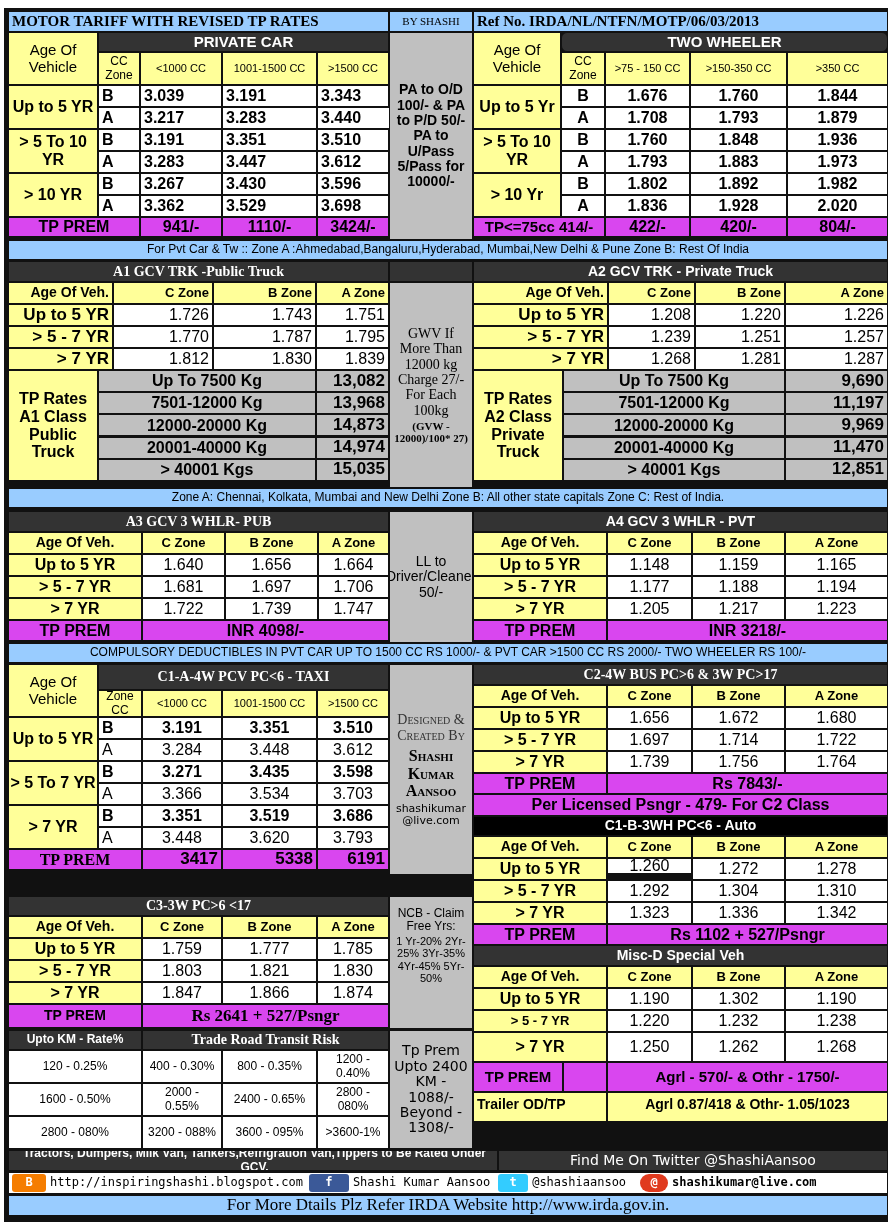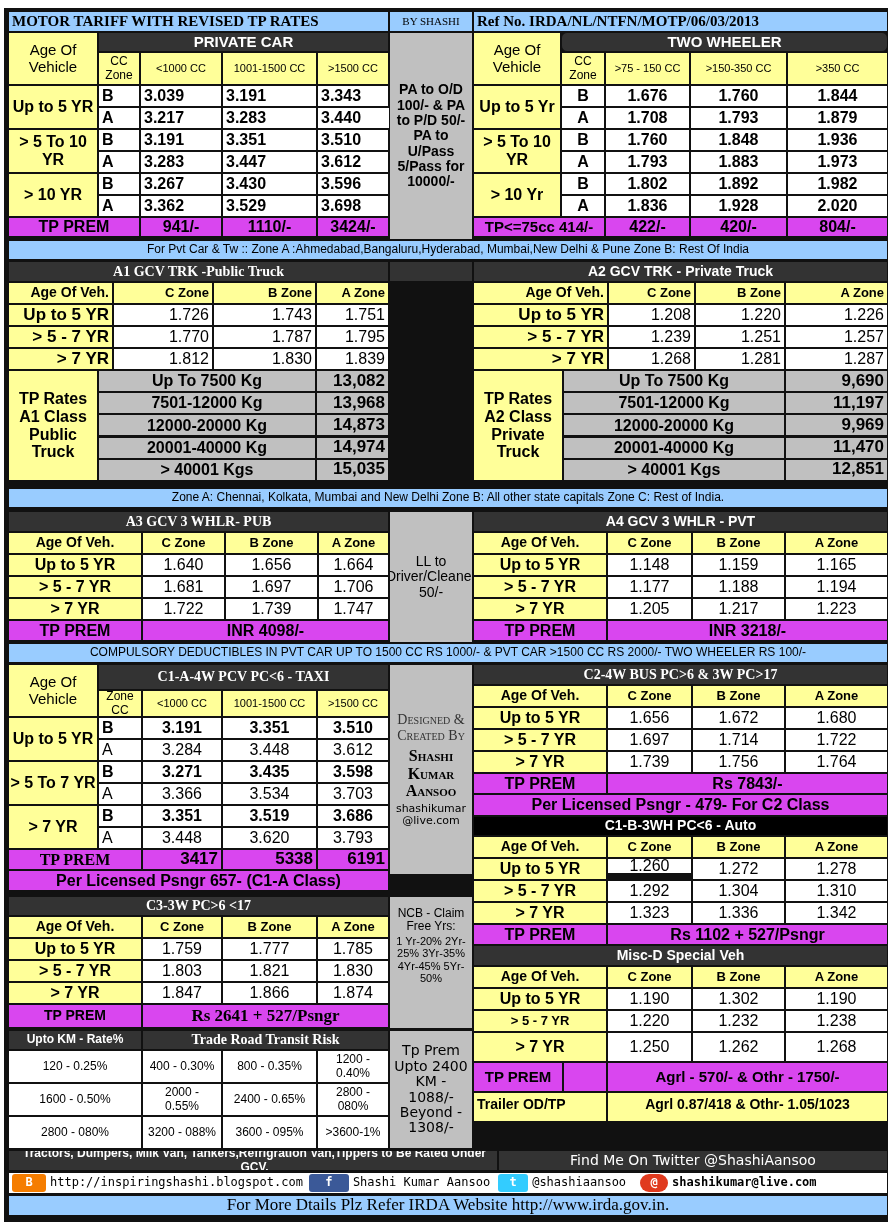--- a/index.html
+++ b/index.html
@@ -125,20 +125,24 @@
     <div class="c g bold s16" style="left: 94px; top: 362px; width: 218px; height: 22px;">Up To 7500 Kg</div>
     <div class="c g bold s17 r" style="left: 312px; top: 362px; width: 73px; height: 22px;">13,082</div>
     <div class="c g bold s16" style="left: 94px; top: 384.2px; width: 218px; height: 22px;">7501-12000 Kg</div>
     <div class="c g bold s17 r" style="left: 312px; top: 384.2px; width: 73px; height: 22px;">13,968</div>
     <div class="c g bold s16" style="left: 94px; top: 406.4px; width: 218px; height: 22px;">12000-20000 Kg</div>
     <div class="c g bold s17 r" style="left: 312px; top: 406.4px; width: 73px; height: 22px;">14,873</div>
     <div class="c g bold s16" style="left: 94px; top: 428.6px; width: 218px; height: 22px;">20001-40000 Kg</div>
     <div class="c g bold s17 r" style="left: 312px; top: 428.6px; width: 73px; height: 22px;">14,974</div>
     <div class="c g bold s16" style="left: 94px; top: 450.8px; width: 218px; height: 22px;">&gt; 40001 Kgs</div>
     <div class="c g bold s17 r" style="left: 312px; top: 450.8px; width: 73px; height: 22px;">15,035</div>
+    <div class="c g serif s14" style="left: 385px; top: 274px; width: 84px; height: 206px; flex-direction: column; padding: 0px 2px;">
+      <span>GWV If More Than 12000 kg Charge 27/- For Each 100kg</span>
+      <span style="font-size:11px;font-weight:bold;margin-top:2px">(GVW - 12000)/100* 27)</span>
+    </div>
     <div class="c d" style="left: 385px; top: 253px; width: 84px; height: 21px;"></div>
     <div class="c d s14" style="left: 469px; top: 253px; width: 415px; height: 21px; text-align: center;">A2 GCV TRK - Private Truck</div>
     <div class="c y bold s14 r" style="left: 469px; top: 274px; width: 135px; height: 22px;">Age Of Veh.</div>
     <div class="c y bold s13 r" style="left: 604px; top: 274px; width: 87px; height: 22px;">C Zone</div>
     <div class="c y bold s13 r" style="left: 691px; top: 274px; width: 90px; height: 22px;">B Zone</div>
     <div class="c y bold s13 r" style="left: 781px; top: 274px; width: 103px; height: 22px;">A Zone</div>
     <div class="c y bold s17 r" style="left: 469px; top: 296px; width: 135px; height: 22px;">Up to 5 YR</div>
     <div class="c w s16 r" style="left: 604px; top: 296px; width: 87px; height: 22px;">1.208</div>
     <div class="c w s16 r" style="left: 691px; top: 296px; width: 90px; height: 22px;">1.220</div>
     <div class="c w s16 r" style="left: 781px; top: 296px; width: 103px; height: 22px;">1.226</div>
@@ -232,21 +236,20 @@
     <div class="c w s16 bold" style="left: 218px; top: 797px; width: 95px; height: 22px;">3.519</div>
     <div class="c w s16 bold" style="left: 313px; top: 797px; width: 72px; height: 22px;">3.686</div>
     <div class="c w s16 l " style="left: 94px; top: 819px; width: 44px; height: 22px;">A</div>
     <div class="c w s16 " style="left: 138px; top: 819px; width: 80px; height: 22px;">3.448</div>
     <div class="c w s16 " style="left: 218px; top: 819px; width: 95px; height: 22px;">3.620</div>
     <div class="c w s16 " style="left: 313px; top: 819px; width: 72px; height: 22px;">3.793</div>
     <div class="c p bold serif s16" style="left: 4px; top: 841px; width: 134px; height: 21px;">TP PREM</div>
     <div class="c p bold s17 r" style="left: 138px; top: 841px; width: 80px; height: 21px;">3417</div>
     <div class="c p bold s17 r" style="left: 218px; top: 841px; width: 95px; height: 21px;">5338</div>
     <div class="c p bold s17 r" style="left: 313px; top: 841px; width: 72px; height: 21px;">6191</div>
-    <div class="c p bold s16" style="left: 4px; top: 862px; width: 381px; height: 21px;">Per Licensed  Psngr 657- (C1-A Class)</div>
     <div class="c g" style="left: 385px; top: 656px; width: 84px; height: 211px; flex-direction: column;">
       <span class="caps" style="font-size:14px;color:#333">Designed &amp; Created By</span>
       <span class="caps bold" style="font-size:16px;margin-top:4px">Shashi Kumar Aansoo</span>
       <span style="font-size:11px;font-family:'DejaVu Sans',sans-serif;margin-top:3px">shashikumar @live.com</span>
     </div>
     <div class="c d serif s14" style="left: 469px; top: 656px; width: 415px; height: 21px;">C2-4W BUS PC&gt;6 &amp; 3W PC&gt;17</div>
     <div class="c y bold s14" style="left: 469px; top: 677px; width: 134px; height: 22px;">Age Of Veh.</div>
     <div class="c y bold s13" style="left: 603px; top: 677px; width: 85px; height: 22px;">C Zone</div>
     <div class="c y bold s13" style="left: 688px; top: 677px; width: 93px; height: 22px;">B Zone</div>
     <div class="c y bold s13" style="left: 781px; top: 677px; width: 103px; height: 22px;">A Zone</div>

